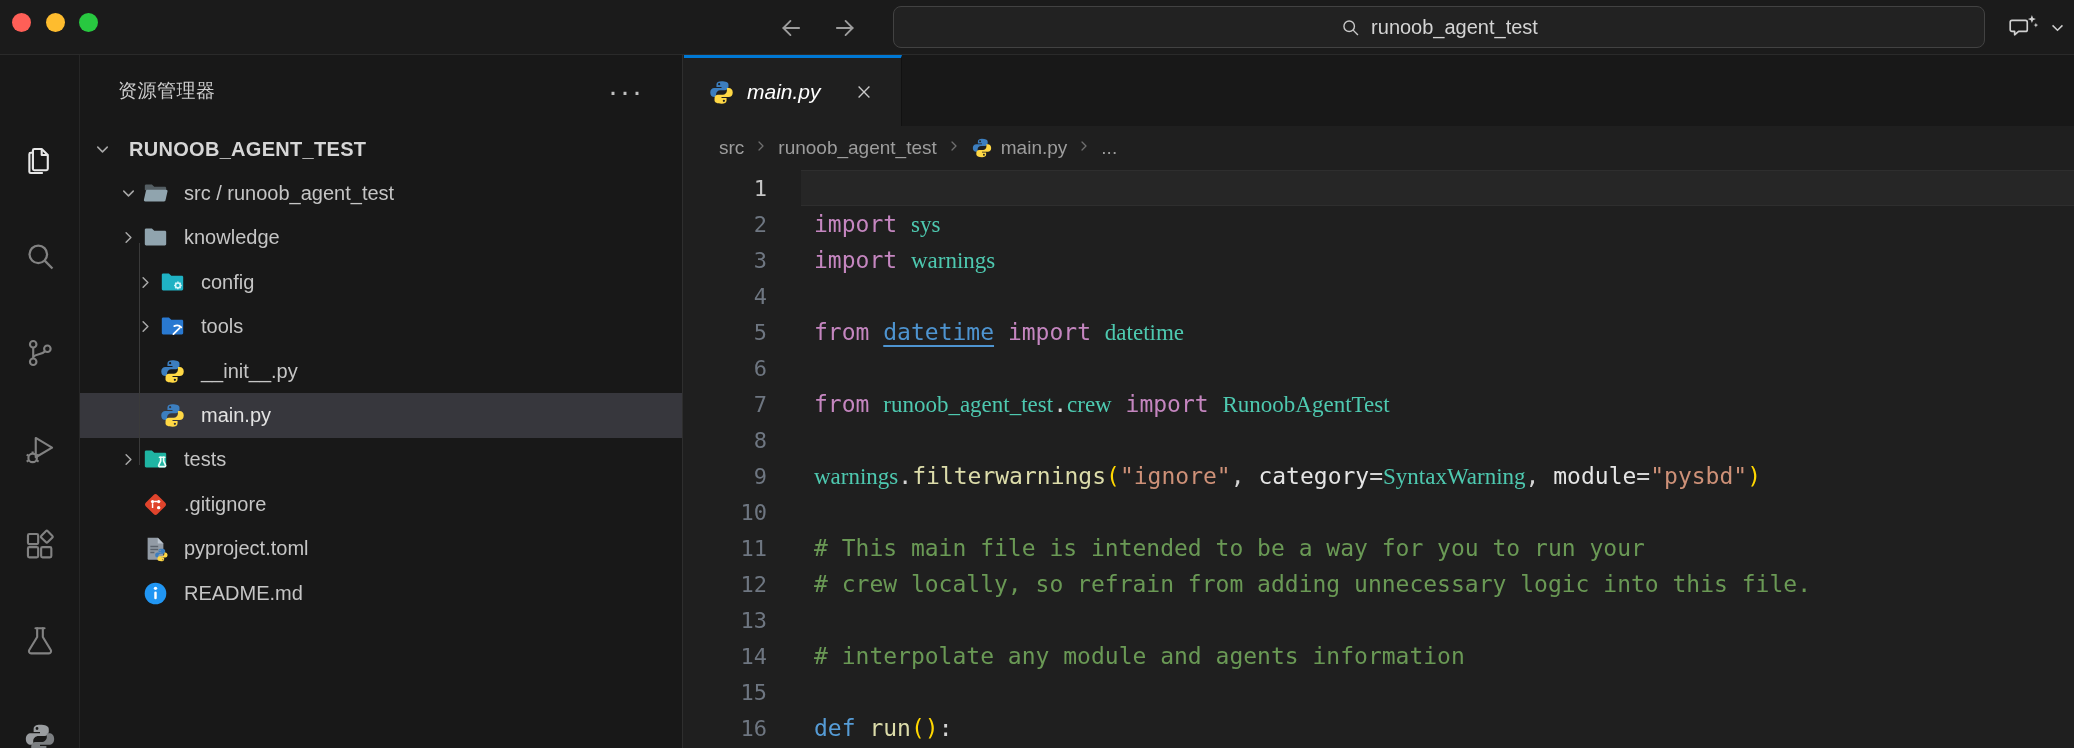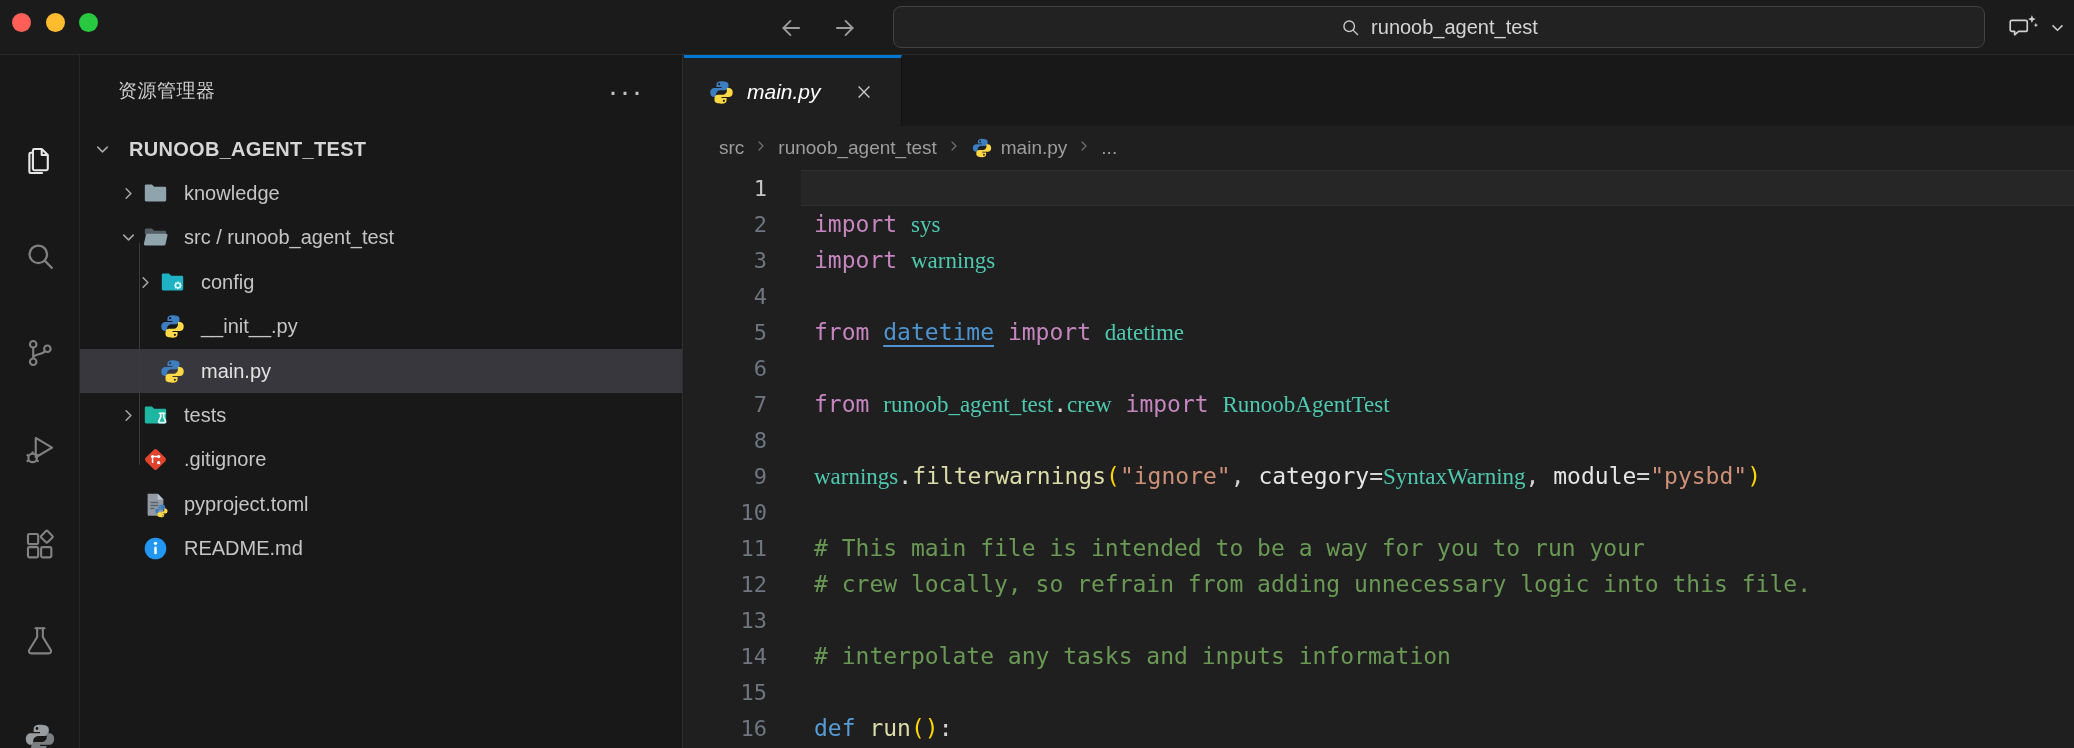--- a/index.html
+++ b/index.html
@@ -205,60 +205,77 @@
           <span class="twisty">
             <svg viewBox="0 0 24 24" fill="none" stroke="currentColor" stroke-width="1.9" stroke-linecap="round" stroke-linejoin="round">
               <path d="M6 9l6 6 6-6"></path>
             </svg>
           </span>
           <span class="tr-label rootlbl">RUNOOB_AGENT_TEST</span>
         </div>
         <div class="tree-row" style="padding-left: 36px;">
           <span class="twisty">
             <svg viewBox="0 0 24 24" fill="none" stroke="currentColor" stroke-width="1.9" stroke-linecap="round" stroke-linejoin="round">
-              <path d="M9 6l6 6-6 6"></path>
-            </svg>
-          </span>
-          <span class="fileicon">
-            <svg viewBox="0 0 24 24">
-              <path fill="#90a4ae" d="M2.5 5.2c0-.7.5-1.2 1.2-1.2h5.1l2.1 2h9.4c.7 0 1.2.5 1.2 1.2v10.6c0 .7-.5 1.2-1.2 1.2H3.7c-.7 0-1.2-.5-1.2-1.2V5.2z"></path>
-            </svg>
-          </span>
-          <span class="tr-label">knowledge</span>
-        </div>
-        <div class="tree-row" style="padding-left: 36px;">
-          <span class="twisty">
-            <svg viewBox="0 0 24 24" fill="none" stroke="currentColor" stroke-width="1.9" stroke-linecap="round" stroke-linejoin="round">
               <path d="M6 9l6 6 6-6"></path>
             </svg>
           </span>
           <span class="fileicon">
             <svg viewBox="0 0 24 24">
               <path fill="#90a4ae" opacity=".5" d="M2.5 5.2c0-.7.5-1.2 1.2-1.2h5.1l2.1 2h9.4c.7 0 1.2.5 1.2 1.2V9H2.5V5.2z"></path>
               <path fill="#90a4ae" d="M4 8.6h17.5c.8 0 1.4.8 1.2 1.5l-1.8 7.9c-.1.6-.6 1-1.2 1H2.9c-.8 0-1.4-.8-1.2-1.5l1.8-7.9c.1-.6.6-1 1.2-1z"></path>
             </svg>
           </span>
           <span class="tr-label">src / runoob_agent_test</span>
+        </div>
+        <div class="tree-row" style="padding-left: 36px;">
+          <span class="twisty">
+            <svg viewBox="0 0 24 24" fill="none" stroke="currentColor" stroke-width="1.9" stroke-linecap="round" stroke-linejoin="round">
+              <path d="M9 6l6 6-6 6"></path>
+            </svg>
+          </span>
+          <span class="fileicon">
+            <svg viewBox="0 0 24 24">
+              <path fill="#90a4ae" d="M2.5 5.2c0-.7.5-1.2 1.2-1.2h5.1l2.1 2h9.4c.7 0 1.2.5 1.2 1.2v10.6c0 .7-.5 1.2-1.2 1.2H3.7c-.7 0-1.2-.5-1.2-1.2V5.2z"></path>
+            </svg>
+          </span>
+          <span class="tr-label">knowledge</span>
         </div>
         <div class="tree-row" style="padding-left: 53px;">
           <span class="twisty">
             <svg viewBox="0 0 24 24" fill="none" stroke="currentColor" stroke-width="1.9" stroke-linecap="round" stroke-linejoin="round">
               <path d="M9 6l6 6-6 6"></path>
             </svg>
           </span>
           <span class="fileicon">
             <svg viewBox="0 0 24 24">
               <path fill="#1fb2c4" d="M2.5 5.2c0-.7.5-1.2 1.2-1.2h5.1l2.1 2h9.4c.7 0 1.2.5 1.2 1.2v10.6c0 .7-.5 1.2-1.2 1.2H3.7c-.7 0-1.2-.5-1.2-1.2V5.2z"></path>
               <g stroke="#d6f7fa" stroke-width="1.3" fill="none">
                 <circle cx="16.8" cy="14.6" r="2.1"></circle>
                 <path d="M16.8 11.2v1.1M16.8 16.9v1.1M13.4 14.6h1.1M19.1 14.6h1.1M14.4 12.2l.8.8M18.4 16.2l.8.8M19.2 12.2l-.8.8M15.2 16.2l-.8.8"></path>
               </g>
             </svg>
           </span>
           <span class="tr-label">config</span>
+        </div>
+        <div class="tree-row" style="padding-left: 53px;">
+          <span class="twisty">
+            <svg viewBox="0 0 24 24" fill="none" stroke="currentColor" stroke-width="1.9" stroke-linecap="round" stroke-linejoin="round">
+              <path d="M9 6l6 6-6 6"></path>
+            </svg>
+          </span>
+          <span class="fileicon">
+            <svg viewBox="0 0 24 24">
+              <path fill="#2979d1" d="M2.5 5.2c0-.7.5-1.2 1.2-1.2h5.1l2.1 2h9.4c.7 0 1.2.5 1.2 1.2v10.6c0 .7-.5 1.2-1.2 1.2H3.7c-.7 0-1.2-.5-1.2-1.2V5.2z"></path>
+              <g stroke="#ffffff" stroke-width="1.6" fill="none" stroke-linecap="round">
+                <path d="M12.8 18.8l5.4-5.4"></path>
+                <path d="M13.6 11.7c2.1-1 4.6-.6 6.2 1"></path>
+              </g>
+            </svg>
+          </span>
+          <span class="tr-label">tools</span>
         </div>
         <div class="tree-row" style="padding-left: 53px;">
           <span class="twisty"></span>
           <span class="fileicon">
             <svg viewBox="0 0 24 24">
               <path fill="#3c7ebf" d="M11.9 2C9.3 2 7.5 3 7.5 4.9v2.2H12v.8H5.6C3.6 7.9 2 9.3 2 12s1.6 4.1 3.6 4.1h1.6v-2.6c0-2 1.7-3.6 3.7-3.6h4.3c1.6 0 3-1.4 3-3V4.9C18.2 3 15.7 2 11.9 2zm-2 1.6a1 1 0 1 1 0 2 1 1 0 0 1 0-2z"></path>
               <path fill="#ffd845" d="M12.1 22c2.6 0 4.4-1 4.4-2.9v-2.2H12v-.8h6.4c2 0 3.6-1.4 3.6-4.1s-1.6-4.1-3.6-4.1h-1.6v2.6c0 2-1.7 3.6-3.7 3.6H8.8c-1.6 0-3 1.4-3 3v2.1C5.8 21 8.3 22 12.1 22zm2-1.6a1 1 0 1 1 0-2 1 1 0 0 1 0 2z"></path>
             </svg>
           </span>
           <span class="tr-label">__init__.py</span>
@@ -428,21 +445,21 @@
         </div>
         <div class="code-line">
           <span class="ln">12</span>
           <span class="lc"><span class="c-comment"># crew locally, so refrain from adding unnecessary logic into this file.</span></span>
         </div>
         <div class="code-line">
           <span class="ln">13</span>
         </div>
         <div class="code-line">
           <span class="ln">14</span>
-          <span class="lc"><span class="c-comment"># interpolate any tasks and inputs information</span></span>
+          <span class="lc"><span class="c-comment"># interpolate any module and agents information</span></span>
         </div>
         <div class="code-line">
           <span class="ln">15</span>
           <span class="lc"></span>
         </div>
         <div class="code-line">
           <span class="ln">16</span>
           <span class="lc"><span class="c-def">def</span><span class="c-plain"> </span><span class="c-fn">run</span><span class="c-brk">()</span><span class="c-plain">:</span></span>
         </div>
       </div>

